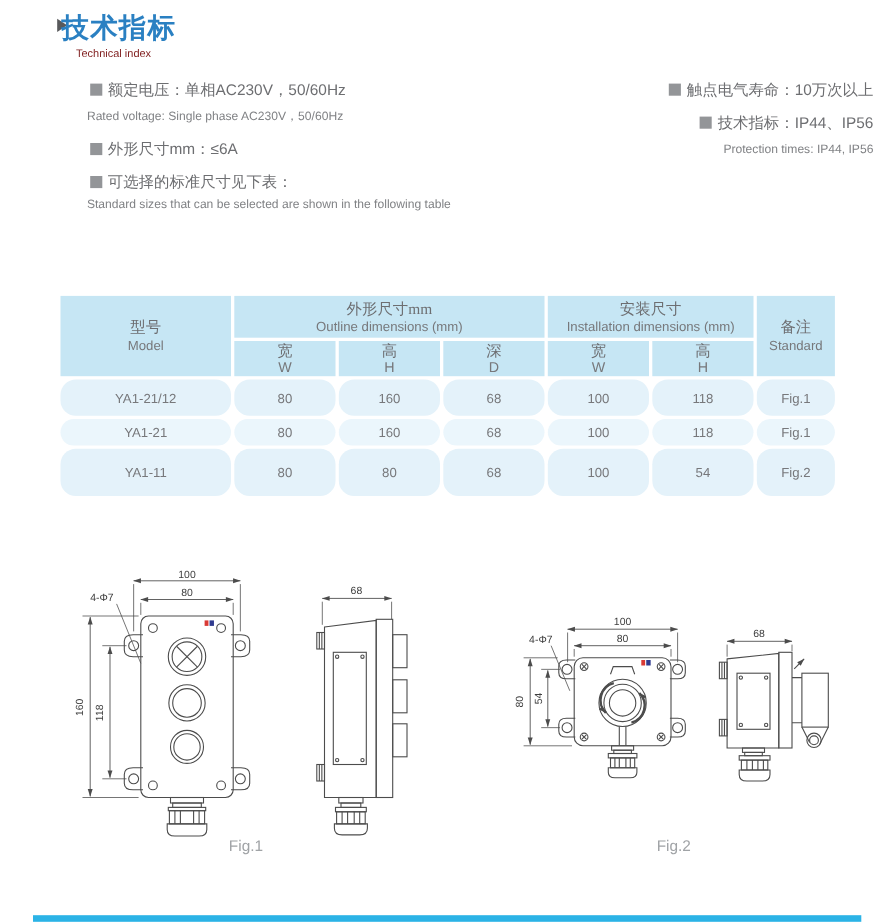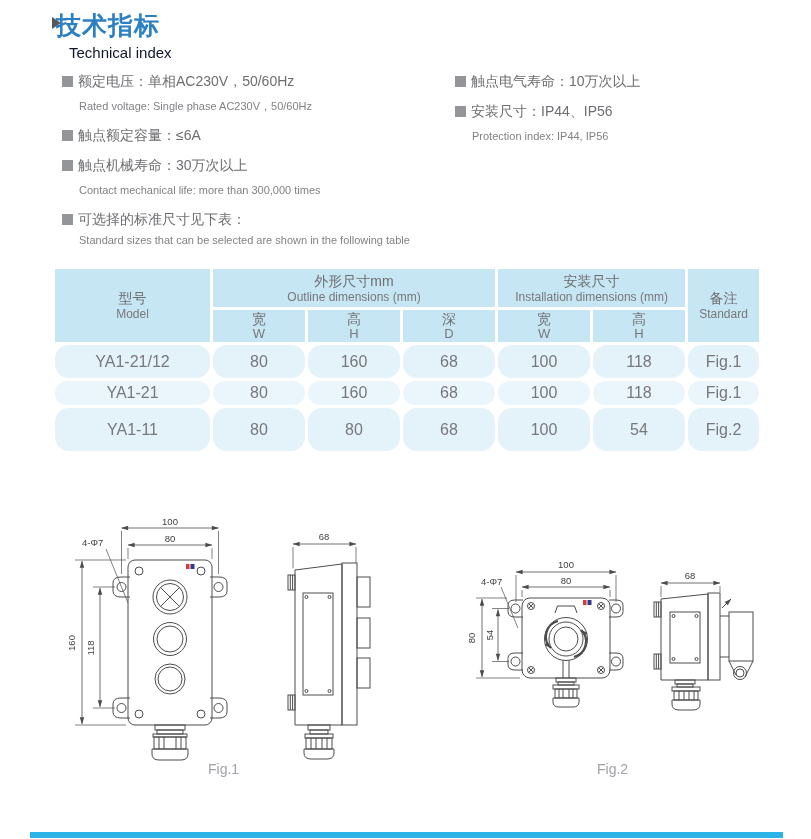--- a/index.html
+++ b/index.html
@@ -2,40 +2,40 @@
 <html><head>
 <meta charset="utf-8">
 <style>
   html,body{margin:0;padding:0;background:#fff;}
   .page{position:relative;width:811px;height:839px;background:#fff;overflow:hidden;
         font-family:"Liberation Sans","DejaVu Sans",sans-serif;}
   
   .hdr-arrow{position:absolute;left:52px;top:17px;width:0;height:0;
     border-left:9px solid #58595b;border-top:6px solid transparent;border-bottom:6px solid transparent;}
   .hdr-title{position:absolute;left:56px;top:9px;font-size:25px;font-weight:bold;color:#2a80c2;letter-spacing:1px;}
-  .hdr-sub{position:absolute;left:69px;top:44px;font-size:15px;color:#0f172a;}
+  .hdr-sub{position:absolute;left:69px;top:44px;font-size:10px;color:#7f1d1d;}
   
   .spec-col{position:absolute;top:72px;}
   .spec-col.left{left:62px;width:390px;}
-  .spec-col.right{left:455px;width:356px;}
+  .spec-col.right{left:438px;width:356px;text-align:right;}
   .spec{margin-bottom:12px;}
-  .cn{font-size:14px;line-height:18px;color:#6d6e71;}
+  .cn{font-size:14px;line-height:18px;color:#6d6e71;margin-left:20px;}
   .bullet{display:inline-block;width:11px;height:11px;background:#939598;margin-right:5px;vertical-align:-1px;}
   .en{font-size:11px;line-height:16px;color:#808285;margin:8px 0 0 17px;}
   .en.tight{margin-top:4px;}
   
   table.sizes{position:absolute;left:52px;top:266px;width:710px;border-collapse:separate;border-spacing:3px;table-layout:fixed;}
   table.sizes td{background:#c6e6f4;text-align:center;vertical-align:middle;color:#6d6e71;padding:0;}
-  table.sizes .g-cn{font-size:14px;line-height:17px;}
+  table.sizes .g-cn{font-size:14px;line-height:17px;font-family:Liberation Serif, serif;}
   table.sizes .g-en{font-size:12px;line-height:14px;color:#77787b;}
   table.sizes .sub-cn{font-size:14px;line-height:16px;}
   table.sizes .sub-en{font-size:13px;line-height:14px;color:#77787b;}
   table.sizes td.r1{background:#e4f2fa;}
   table.sizes td.r2{background:#ebf6fc;}
-  table.sizes td.data{font-size:16px;color:#77787b;border-radius:14px;}
+  table.sizes td.data{font-size:12px;color:#77787b;border-radius:14px;}
   
   svg.fig{position:absolute;}
   svg.fig .ln{stroke:#4c4c4c;stroke-width:1;fill:none;}
   svg.fig .dim{stroke:#4c4c4c;stroke-width:0.8;fill:none;}
   svg.fig .ext{stroke:#4c4c4c;stroke-width:0.7;fill:none;}
   svg.fig text{font-family:"Liberation Sans","DejaVu Sans",sans-serif;font-size:9.5px;fill:#3f3f3f;}
   .fig-label{position:absolute;font-size:14px;color:#a0a3a6;}
   .footer-bar{position:absolute;left:30px;top:832px;width:753px;height:6px;background:#2bb3e6;}
 </style>
 </head>
@@ -46,39 +46,35 @@
   <div class="hdr-arrow"></div>
   <div class="hdr-title">技术指标</div>
   <div class="hdr-sub">Technical index</div>
 
   <div class="spec-col left">
     <div class="spec">
       <div class="cn"><span class="bullet"></span><span>额定电压：单相AC230V，50/60Hz</span></div>
       <div class="en">Rated voltage: Single phase AC230V，50/60Hz</div>
     </div>
     <div class="spec">
-      <div class="cn"><span class="bullet"></span><span>触点额定容量：≤6A</span></div>
-    </div>
-    <div class="spec">
-      <div class="cn"><span class="bullet"></span><span>触点机械寿命：30万次以上</span></div>
-      <div class="en">Contact mechanical life: more than 300,000 times</div>
+      <div class="cn"><span class="bullet"></span><span>外形尺寸mm：≤6A</span></div>
     </div>
     <div class="spec">
       <div class="cn"><span class="bullet"></span><span>可选择的标准尺寸见下表：</span></div>
       <div class="en tight">Standard sizes that can be selected are shown in the following table</div>
     </div>
   </div>
 
   <div class="spec-col right">
     <div class="spec">
       <div class="cn"><span class="bullet"></span><span>触点电气寿命：10万次以上</span></div>
     </div>
     <div class="spec">
-      <div class="cn"><span class="bullet"></span><span>安装尺寸：IP44、IP56</span></div>
-      <div class="en">Protection index: IP44, IP56</div>
+      <div class="cn"><span class="bullet"></span><span>技术指标：IP44、IP56</span></div>
+      <div class="en">Protection times: IP44, IP56</div>
     </div>
   </div>
 
   <table class="sizes">
     <colgroup>
       <col style="width:155px">
         <col style="width:92px">
         <col style="width:92px">
         <col style="width:92px">
       <col style="width:92px">

